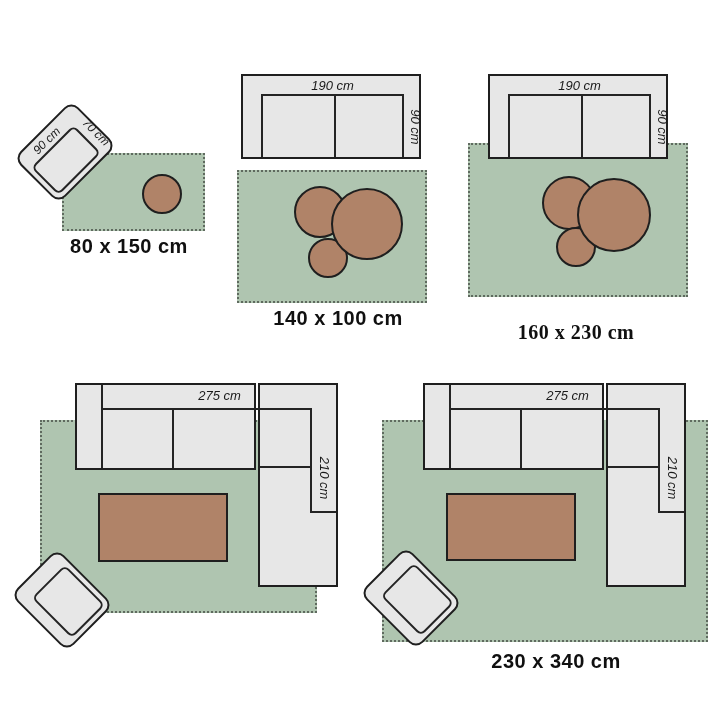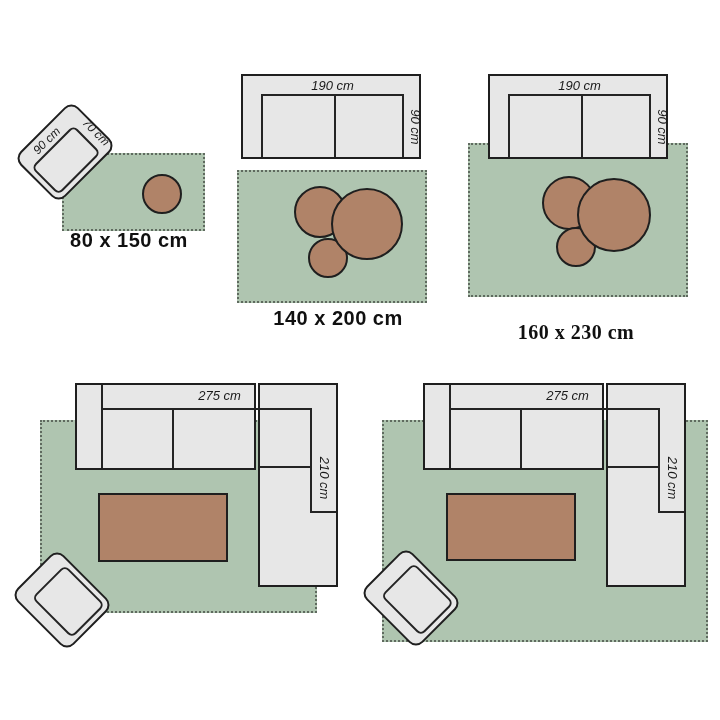--- a/index.html
+++ b/index.html
@@ -54,35 +54,35 @@
 <div id="canvas">
 
   <div class="scene">
     <div class="rug" style="left:62px;top:153px;width:143px;height:78px;"></div>
     <div class="circle" style="left:142px;top:174px;width:40px;height:40px;"></div>
     <div class="furn chair" style="left:24px;top:120px;width:82px;height:64px;transform:rotate(-45deg);">
       <div class="chair-seat" style="left:4px;top:17px;right:14px;bottom:4px;"></div>
       <div class="dim dim-sm" style="left:4px;right:14px;top:1px;">90 cm</div>
       <div class="dim dim-sm dim-v" style="left:53px;top:30px;">70 cm</div>
     </div>
-    <div class="size-label" style="left:129px;top:240px;">80 x 150 cm</div>
+    <div class="size-label" style="left:129px;top:246px;">80 x 150 cm</div>
   </div>
 
   <div class="scene">
     <div class="furn sofa" style="left:241px;top:74px;width:180px;height:85px;">
       <div class="seat" style="left:18px;top:18px;right:15px;bottom:0;"></div>
       <div class="iline" style="left:91px;top:18px;width:2px;bottom:0;"></div>
       <div class="dim" style="left:18px;right:15px;top:2px;">190 cm</div>
       <div class="dim dim-v" style="left:150px;top:43px;">90 cm</div>
     </div>
     <div class="rug" style="left:237px;top:170px;width:190px;height:133px;"></div>
     <div class="circle" style="left:294px;top:186px;width:52px;height:52px;"></div>
     <div class="circle" style="left:308px;top:238px;width:40px;height:40px;"></div>
     <div class="circle" style="left:331px;top:188px;width:72px;height:72px;"></div>
-    <div class="size-label" style="left:338px;top:318px;">140 x 200 cm</div>
+    <div class="size-label" style="left:338px;top:318px;">140 x 100 cm</div>
   </div>
 
   <div class="scene">
     <div class="rug" style="left:468px;top:143px;width:220px;height:154px;"></div>
     <div class="furn sofa" style="left:488px;top:74px;width:180px;height:85px;">
       <div class="seat" style="left:18px;top:18px;right:15px;bottom:0;"></div>
       <div class="iline" style="left:91px;top:18px;width:2px;bottom:0;"></div>
       <div class="dim" style="left:18px;right:15px;top:2px;">190 cm</div>
       <div class="dim dim-v" style="left:150px;top:43px;">90 cm</div>
     </div>
@@ -121,15 +121,16 @@
     <div class="iline" style="left:520px;top:410px;width:2px;height:58px;"></div>
     <div class="iline" style="left:608px;top:466px;width:52px;height:2px;"></div>
     <div class="iline" style="left:658px;top:408px;width:2px;height:105px;"></div>
     <div class="iline" style="left:658px;top:511px;width:26px;height:2px;"></div>
     <div class="dim" style="left:451px;top:388px;width:233px;">275 cm</div>
     <div class="dim dim-v" style="left:650px;top:470px;">210 cm</div>
     <div class="ctable" style="left:446px;top:493px;width:130px;height:68px;"></div>
     <div class="furn chair" style="left:371px;top:565px;width:80px;height:66px;transform:rotate(45deg);">
       <div class="chair-seat" style="left:15px;top:4px;right:4px;bottom:11px;"></div>
     </div>
+    <div class="size-label" style="left:556px;top:661px;">230 x 340 cm</div>
   </div>
 
 </div>
 
 </body></html>

